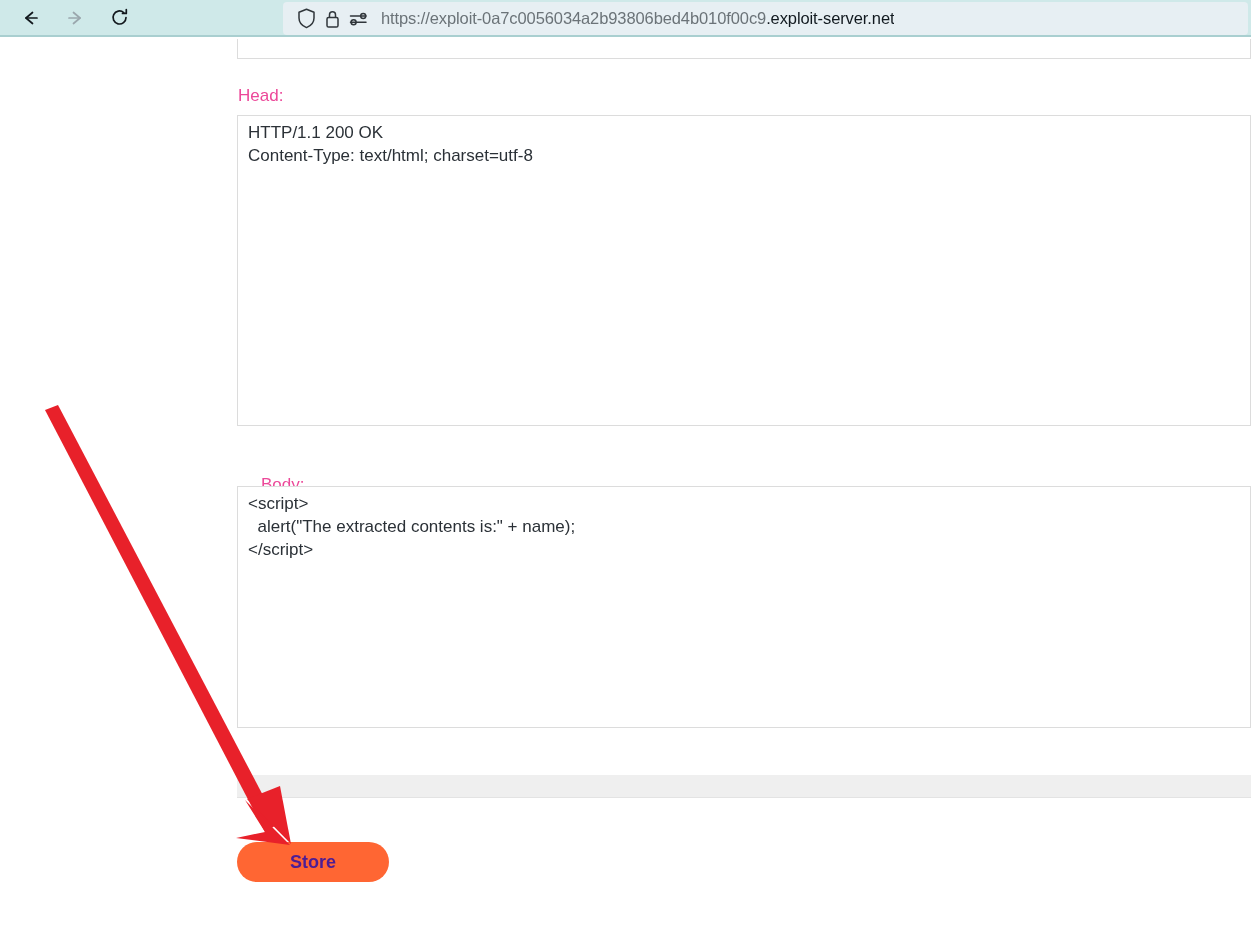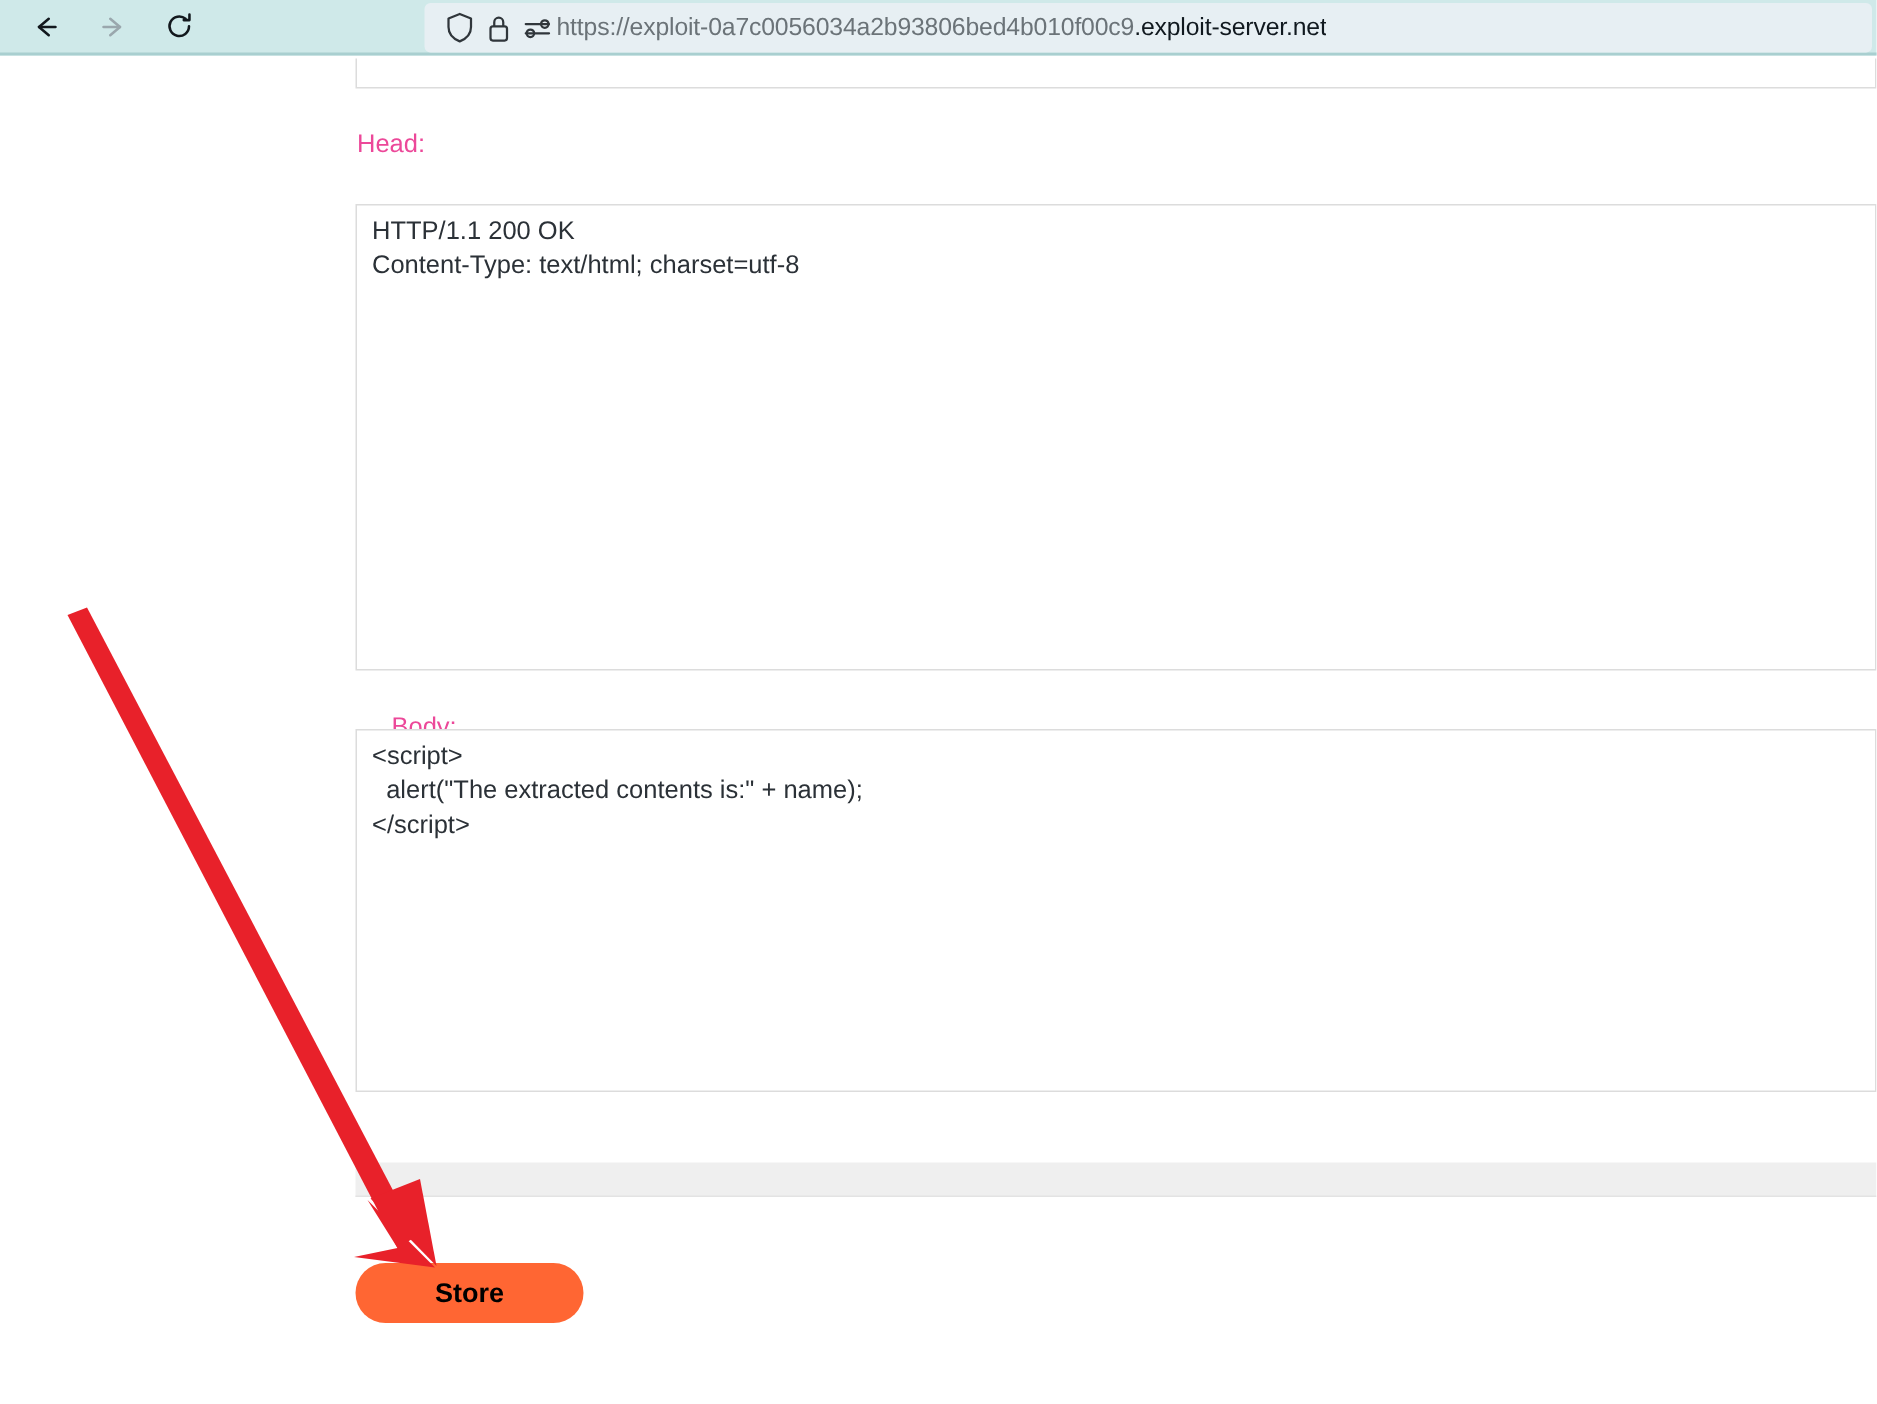--- a/index.html
+++ b/index.html
@@ -55,20 +55,21 @@
     align-items: center;
     box-sizing: border-box;
     padding: 0 10px;
   }
   .url-icon {
     width: 26px; height: 26px;
     display: flex; align-items: center; justify-content: center;
     flex: 0 0 auto;
   }
   .url-text {
+    margin-left: 10px;
     font-size: 16.5px;
     letter-spacing: -0.1px;
     white-space: nowrap;
     overflow: hidden;
     color: #6b7378;
     font-family: "Liberation Sans", sans-serif;
   }
   .url-text .domain {
     color: #11191f;
   }
@@ -118,21 +119,20 @@
     top: -22px;
     height: 42px;
     padding-top: 0;
   }
 
   .head-label { position: absolute; left: 0; top: 47px; }
   .head-box {
     position: absolute;
     left: 0; top: 76px;
     height: 311px;
-    margin-top: 21px;
   }
 
   .body-label { position: absolute; left: 0; top: 436px; margin-left: 24px; }
   .body-box {
     position: absolute;
     left: 0; top: 447px;
     height: 242px;
   }
 
   .footer-bar {
@@ -146,21 +146,21 @@
 
   .button-row {
     position: absolute;
     left: 0;
     top: 803px;
     display: flex;
     gap: 8px;
   }
   .btn {
     background: #ff6633;
-    color: #000000;
+    color: #4c1d95;
     border: none;
     border-radius: 22px;
     font-family: "Liberation Sans", sans-serif;
     font-size: 18px;
     font-weight: bold;
     height: 40px;
     padding: 0 26px;
     cursor: pointer;
     white-space: nowrap;
     line-height: 40px;

